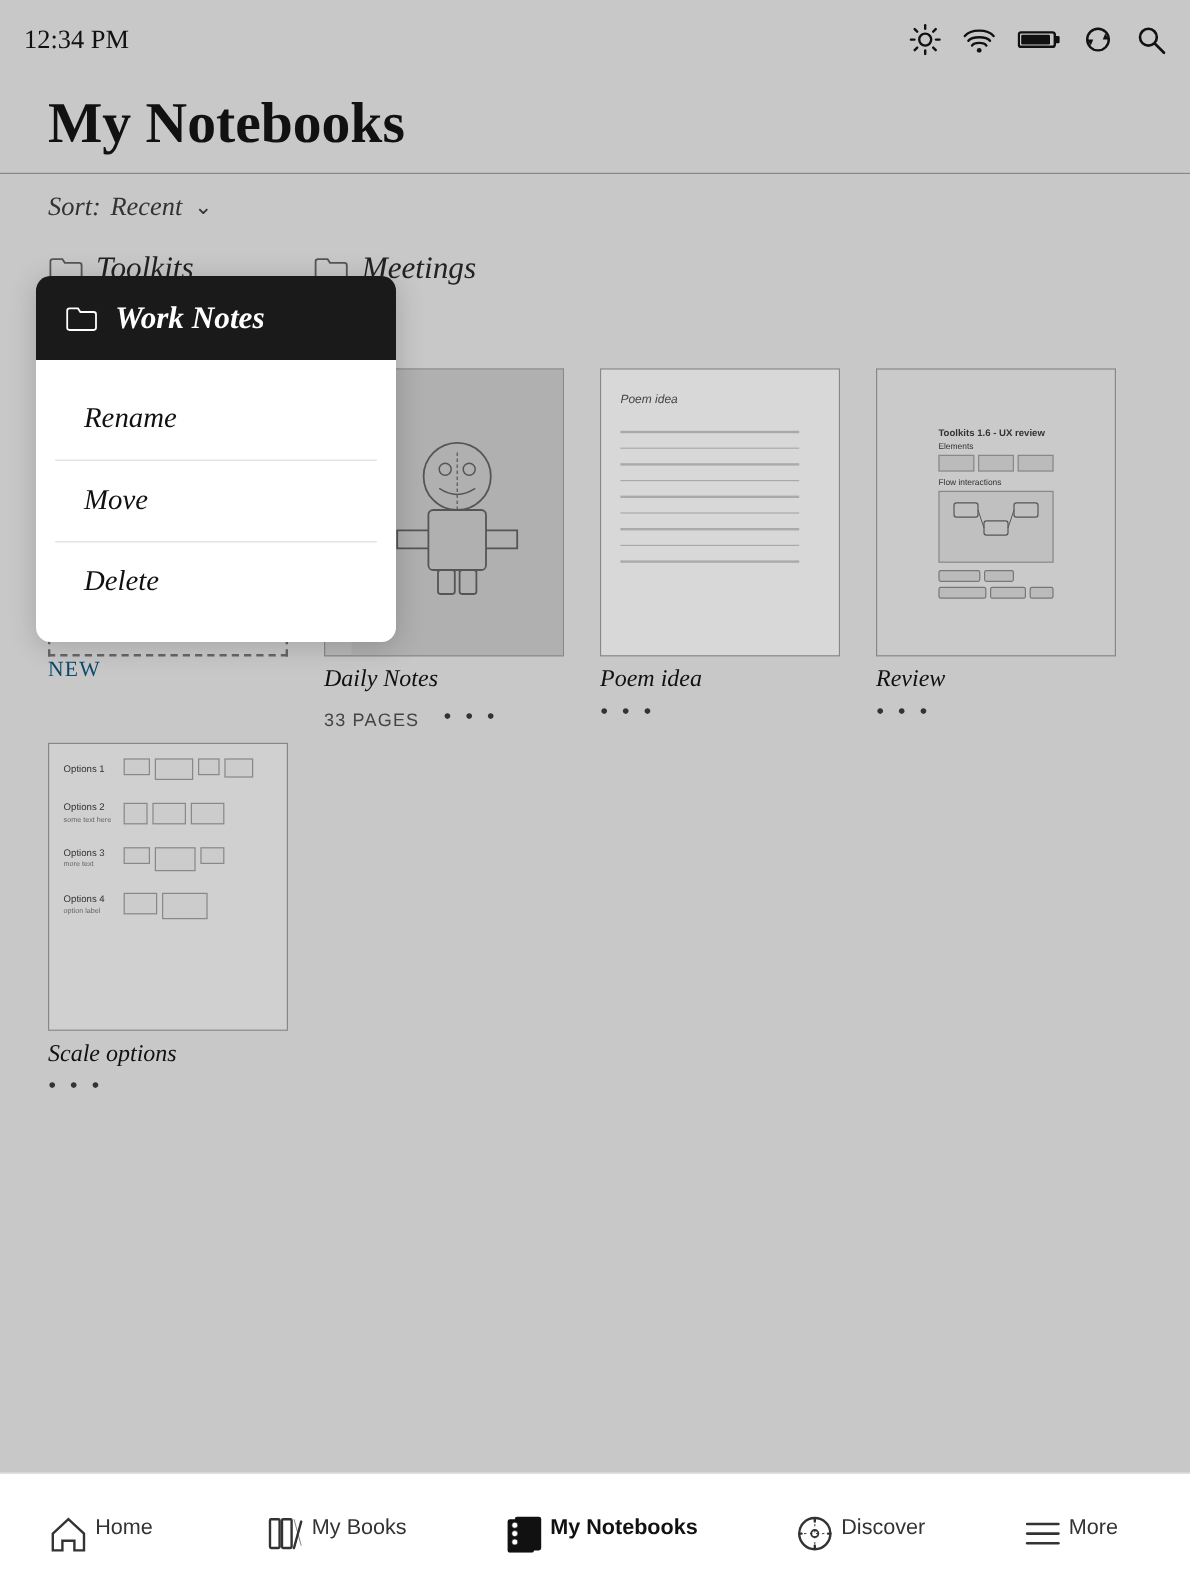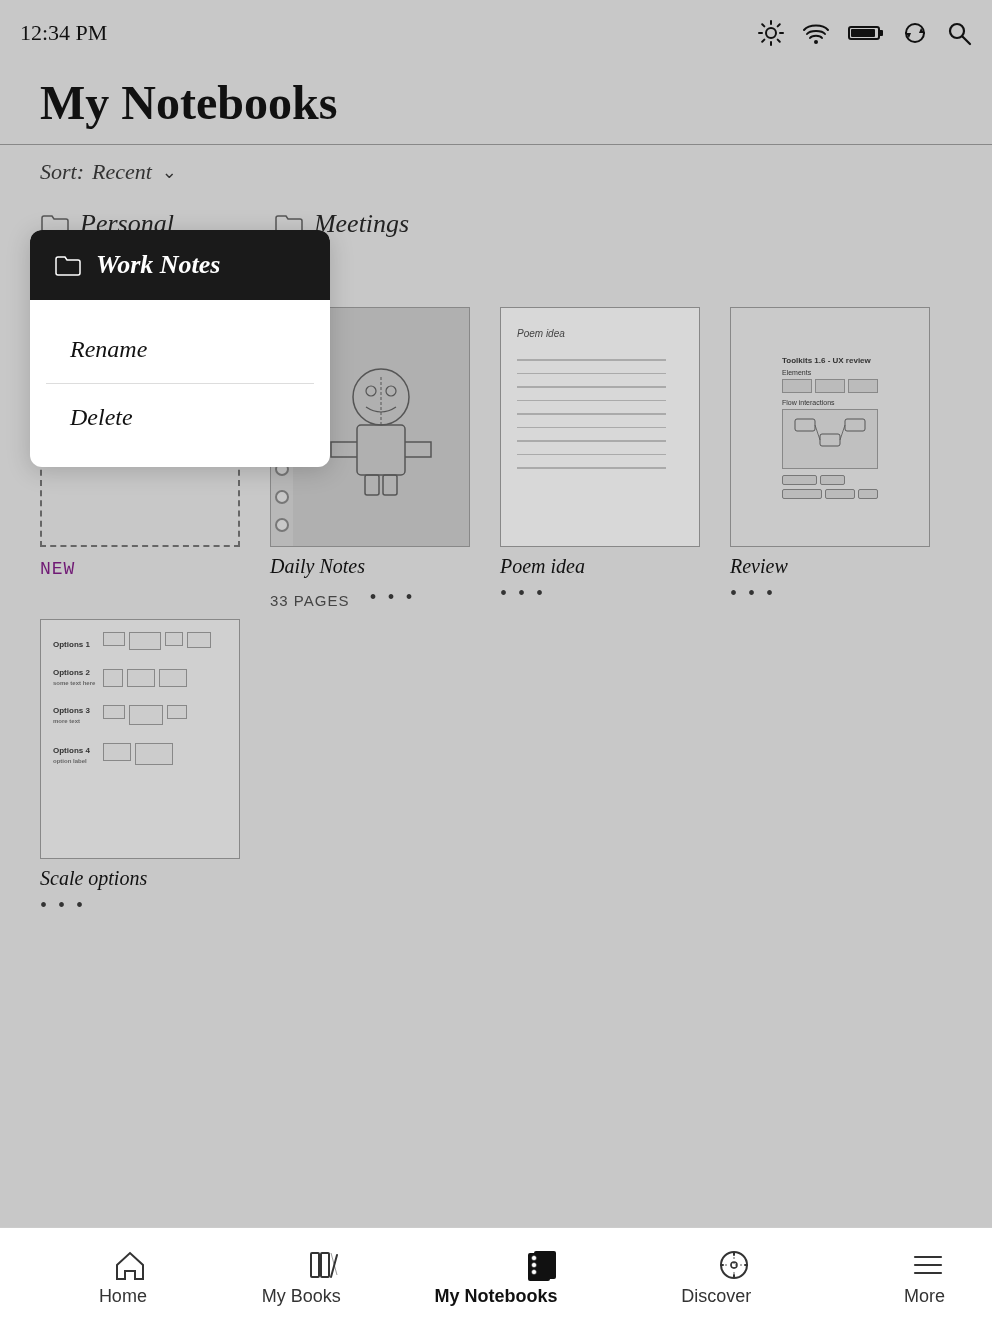--- a/index.html
+++ b/index.html
@@ -139,24 +139,24 @@
 
     .notebook-subtitle {
       font-size: 15px;
       color: #444;
       letter-spacing: 1px;
       font-style: normal;
       font-family: Arial, sans-serif;
     }
 
     .notebook-label-new {
-      margin-top: 12px;
+      margin-top: 0;
       font-size: 18px;
-      font-family: Liberation Mono, monospace;
-      color: #701a75;
+      font-family: Liberation Serif, serif;
+      color: #0c4a6e;
       letter-spacing: 1px;
     }
 
     .notebook-dots {
       font-size: 20px;
       color: #333;
       letter-spacing: 3px;
       cursor: pointer;
       margin-top: 4px;
     }
@@ -210,24 +210,23 @@
       height: 100%;
       background: #d8d8d8;
       padding: 14px 10px;
       font-size: 9px;
       color: #333;
       font-family: Arial, sans-serif;
     }
 
     .scale-row {
       display: flex;
-      align-items: flex-end;
+      align-items: center;
       margin-bottom: 18px;
       gap: 6px;
-      font-weight: bold;
     }
 
     .scale-label {
       font-size: 8px;
       color: #333;
       width: 44px;
       line-height: 1.2;
     }
 
     .scale-boxes {
@@ -314,22 +313,22 @@
       height: 100px;
       background: white;
       border-top: 1px solid #ccc;
       display: flex;
       align-items: center;
       justify-content: space-around;
     }
 
     .nav-item {
       display: flex;
-      flex-direction: column;
-      align-items: flex-end;
+      flex-direction: row;
+      align-items: flex-start;
       gap: 5px;
       cursor: pointer;
       min-width: 100px;
     }
 
     .nav-icon {
       font-size: 32px;
       color: #333;
     }
 
@@ -420,21 +419,21 @@
   <span style="font-size:18px; color:#333; margin-left:2px;">⌄</span>
 </div>
 
 <div class="folders-row">
   <div class="folder-item">
     <span class="folder-icon">
       <svg width="30" height="24" viewBox="0 0 30 24" fill="none">
         <path d="M2 6 Q2 4 4 4 L12 4 L14 7 L26 7 Q28 7 28 9 L28 20 Q28 22 26 22 L4 22 Q2 22 2 20 Z" stroke="#555" stroke-width="1.5" fill="none"></path>
       </svg>
     </span>
-    <span class="folder-name">Personal</span>
+    <span class="folder-name">Toolkits</span>
   </div>
   <div class="folder-item">
     <span class="folder-icon">
       <svg width="30" height="24" viewBox="0 0 30 24" fill="none">
         <path d="M2 6 Q2 4 4 4 L12 4 L14 7 L26 7 Q28 7 28 9 L28 20 Q28 22 26 22 L4 22 Q2 22 2 20 Z" stroke="#555" stroke-width="1.5" fill="none"></path>
       </svg>
     </span>
     <span class="folder-name">Meetings</span>
   </div>
 </div>
@@ -605,20 +604,21 @@
   <div class="context-menu-header">
     <span class="context-folder-icon">
       <svg width="28" height="22" viewBox="0 0 28 22" fill="none">
         <path d="M2 5 Q2 3 4 3 L11 3 L13 6 L24 6 Q26 6 26 8 L26 19 Q26 21 24 21 L4 21 Q2 21 2 19 Z" stroke="white" stroke-width="1.5" fill="none"></path>
       </svg>
     </span>
     <span class="context-title">Work Notes</span>
   </div>
   <div class="context-menu-items">
     <div class="context-menu-item">Rename</div>
+    <div class="context-menu-item">Move</div>
     <div class="context-menu-item">Delete</div>
   </div>
 </div>
 
 <div class="context-caret"></div>
 
 <div class="bottom-nav">
 
   <div class="nav-item">
     <span class="nav-icon">

